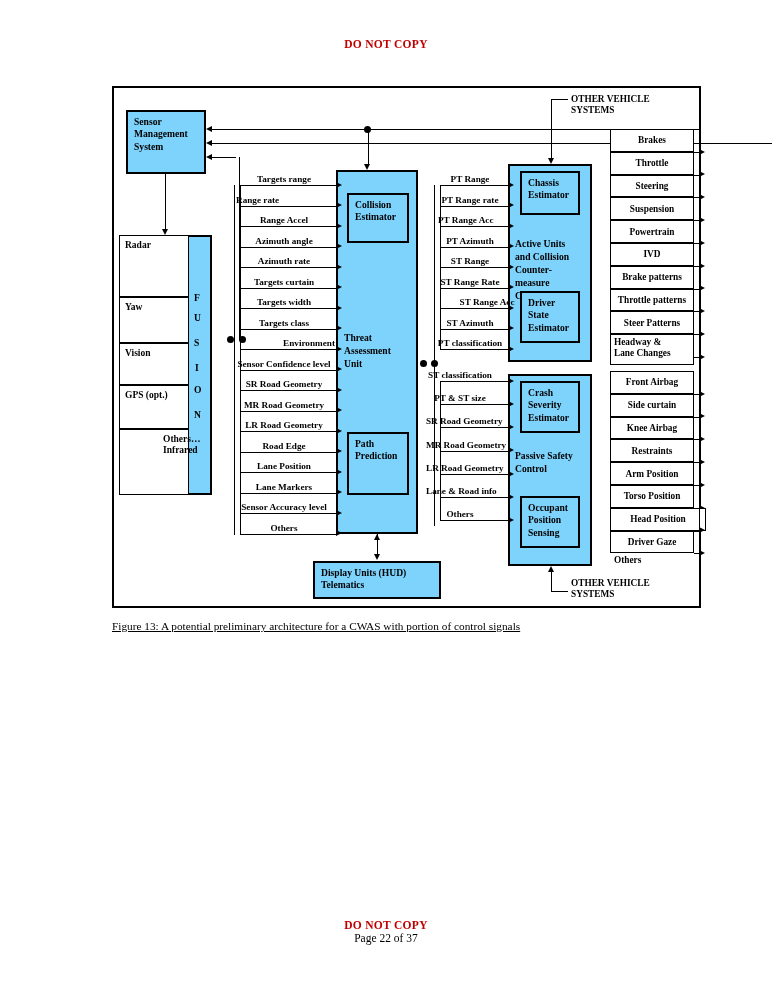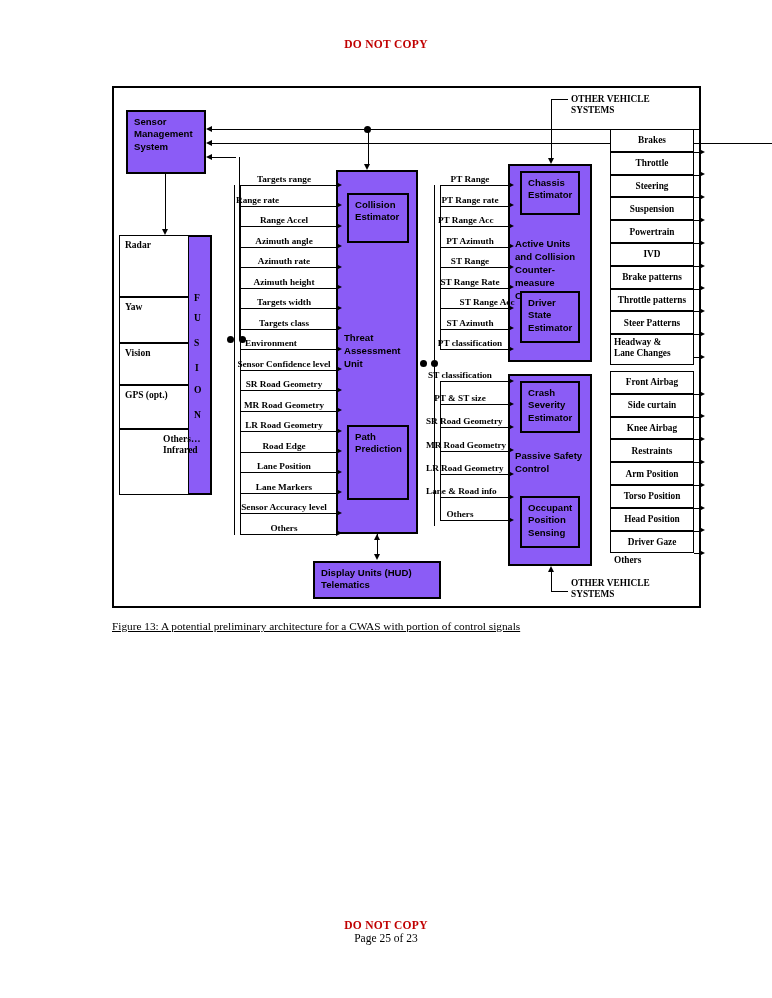--- a/index.html
+++ b/index.html
@@ -53,25 +53,25 @@
     text-decoration: underline;
     font-family: "Liberation Serif", serif;
     white-space: nowrap;
   }
 
   
   .bx {
     position: absolute;
     border: 2px solid #000;
     box-sizing: border-box;
-    background: #8b5cf6;
+    background: #7dd3fc;
     font-weight: bold;
     font-size: 9.6px;
     line-height: 1.28;
-    font-family: Liberation Sans, sans-serif;
+    font-family: Liberation Serif, serif;
   }
   .bx .t { position: absolute; }
   .pad { padding: 4px 6px; }
 
   .lbl {
     position: absolute;
     font-weight: bold;
     font-size: 9.3px;
     font-family: "Liberation Serif", serif;
     white-space: nowrap;
@@ -174,21 +174,21 @@
       <div class="t" style="left:6px; top:160px;">Threat</div>
       <div class="t" style="left:6px; top:173px;">Assessment</div>
       <div class="t" style="left:6px; top:186px;">Unit</div>
     </div>
 
     <div class="bx pad" style="left:233px; top:105px; width:62px; height:50px;">
       <div>Collision</div>
       <div>Estimator</div>
     </div>
 
-    <div class="bx pad" style="left:233px; top:337px; width:62px; height:75px;">
+    <div class="bx pad" style="left:233px; top:344px; width:62px; height:63px;">
       <div>Path</div>
       <div>Prediction</div>
     </div>
 
     <div class="bx" style="left:394px; top:76px; width:84px; height:198px;">
       <div class="t" style="left:5px; top:72px;">Active Units</div>
       <div class="t" style="left:5px; top:85px;">and Collision</div>
       <div class="t" style="left:5px; top:98px;">Counter-</div>
       <div class="t" style="left:5px; top:111px;">measure</div>
       <div class="t" style="left:5px; top:124px;">Control</div>
@@ -257,30 +257,30 @@
         <div class="ar-r" style="left: 222px; top: 114.3px;"></div>
         <div class="sig" style="left: 122px; top: 127px; width: 96px; text-align: center;">Range Accel</div>
         <div class="hl-t" style="left: 126px; top: 138px; width: 96px;"></div>
         <div class="ar-r" style="left: 222px; top: 134.8px;"></div>
         <div class="sig" style="left: 122px; top: 147.5px; width: 96px; text-align: center;">Azimuth angle</div>
         <div class="hl-t" style="left: 126px; top: 158.5px; width: 96px;"></div>
         <div class="ar-r" style="left: 222px; top: 155.3px;"></div>
         <div class="sig" style="left: 122px; top: 168px; width: 96px; text-align: center;">Azimuth rate</div>
         <div class="hl-t" style="left: 126px; top: 179px; width: 96px;"></div>
         <div class="ar-r" style="left: 222px; top: 175.8px;"></div>
-        <div class="sig" style="left: 122px; top: 188.5px; width: 96px; text-align: center;">Azimuth height</div>
+        <div class="sig" style="left: 122px; top: 188.5px; width: 96px; text-align: center;">Targets curtain</div>
         <div class="hl-t" style="left: 126px; top: 199.5px; width: 96px;"></div>
         <div class="ar-r" style="left: 222px; top: 196.3px;"></div>
         <div class="sig" style="left: 122px; top: 209px; width: 96px; text-align: center;">Targets width</div>
         <div class="hl-t" style="left: 126px; top: 220px; width: 96px;"></div>
         <div class="ar-r" style="left: 222px; top: 216.8px;"></div>
         <div class="sig" style="left: 122px; top: 229.5px; width: 96px; text-align: center;">Targets class</div>
         <div class="hl-t" style="left: 126px; top: 240.5px; width: 96px;"></div>
         <div class="ar-r" style="left: 222px; top: 237.3px;"></div>
-        <div class="sig" style="left: 122px; top: 250px; width: 96px;  padding-left: 9px;">Environment</div>
+        <div class="sig" style="left: 138px; top: 250px; width: 96px; text-align: center; padding-left: 9px;">Environment</div>
         <div class="hl-t" style="left: 126px; top: 261px; width: 96px;"></div>
         <div class="ar-r" style="left: 222px; top: 257.8px;"></div>
         <div class="sig" style="left: 122px; top: 270.5px; width: 96px; text-align: center;">Sensor Confidence level</div>
         <div class="hl-t" style="left: 126px; top: 281.5px; width: 96px;"></div>
         <div class="ar-r" style="left: 222px; top: 278.3px;"></div>
         <div class="sig" style="left: 122px; top: 291px; width: 96px; text-align: center;">SR Road Geometry</div>
         <div class="hl-t" style="left: 126px; top: 302px; width: 96px;"></div>
         <div class="ar-r" style="left: 222px; top: 298.8px;"></div>
         <div class="sig" style="left: 122px; top: 311.5px; width: 96px; text-align: center;">MR Road Geometry</div>
         <div class="hl-t" style="left: 126px; top: 322.5px; width: 96px;"></div>
@@ -432,33 +432,33 @@
         <div class="hl-t" style="left: 580px; top: 351.4px; width: 5px;"></div>
         <div class="cell" style="left: 496px; top: 351.4px; width: 84px; height: 22.8px;">Restraints</div>
         <div class="ar-r" style="left: 585px; top: 371px;"></div>
         <div class="hl-t" style="left: 580px; top: 374.2px; width: 5px;"></div>
         <div class="cell" style="left: 496px; top: 374.2px; width: 84px; height: 22.8px;">Arm Position</div>
         <div class="ar-r" style="left: 585px; top: 393.8px;"></div>
         <div class="hl-t" style="left: 580px; top: 397px; width: 5px;"></div>
         <div class="cell" style="left: 496px; top: 397px; width: 84px; height: 22.8px;">Torso Position</div>
         <div class="ar-r" style="left: 585px; top: 416.6px;"></div>
         <div class="hl-t" style="left: 580px; top: 419.8px; width: 5px;"></div>
-        <div class="cell" style="left: 496px; top: 419.8px; width: 84px; height: 22.8px; text-align: right;">Head Position</div>
+        <div class="cell" style="left: 496px; top: 419.8px; width: 96px; height: 22.8px; text-align: right;">Head Position</div>
         <div class="ar-r" style="left: 585px; top: 439.4px;"></div>
         <div class="hl-t" style="left: 580px; top: 442.6px; width: 5px;"></div>
         <div class="cell" style="left: 496px; top: 442.6px; width: 84px; height: 22.8px;">Driver Gaze</div>
         <div class="ar-r" style="left: 585px; top: 462.2px;"></div>
         <div class="hl-t" style="left: 580px; top: 465.4px; width: 5px;"></div>
       </div>
 
     <div class="vl" style="left:585px; top:41px; height:430px;"></div>
 
     <div class="lbl" style="left:500px; top:467px;">Others</div>
   </div>
 
   <div class="fig-caption">Figure 13: A potential preliminary architecture for a CWAS with portion of control signals</div>
 
   <div class="footer">
     <div class="wm">DO NOT COPY</div>
-    <div class="pg">Page 25 of 23</div>
+    <div class="pg">Page 22 of 37</div>
   </div>
 
 </div>
 
 </body></html>

